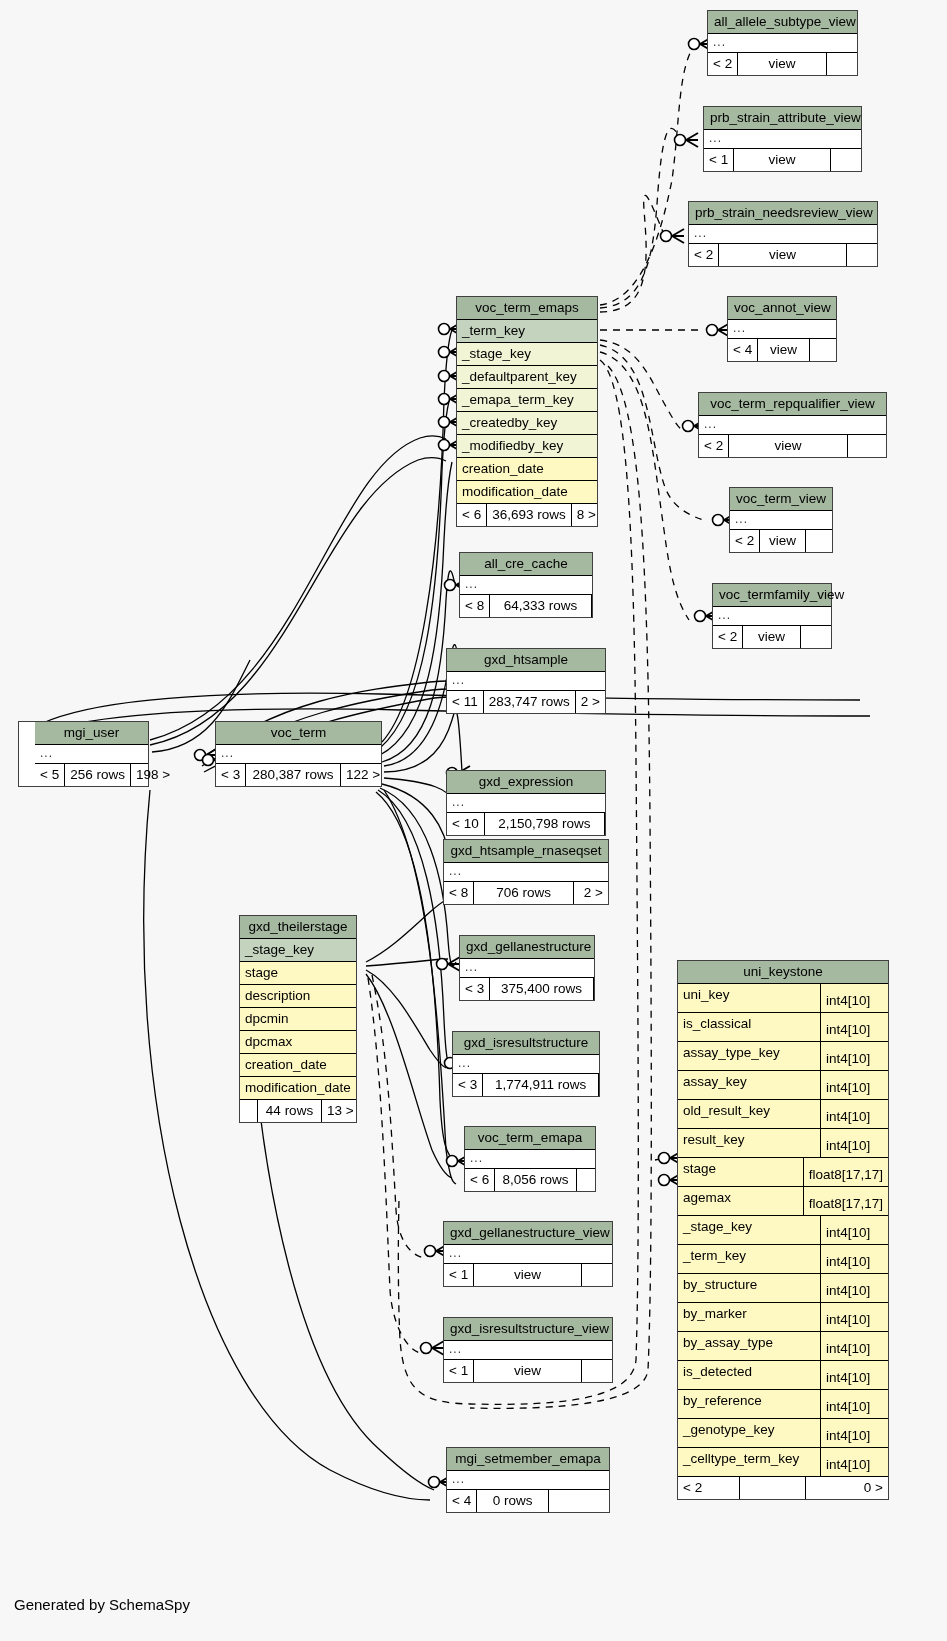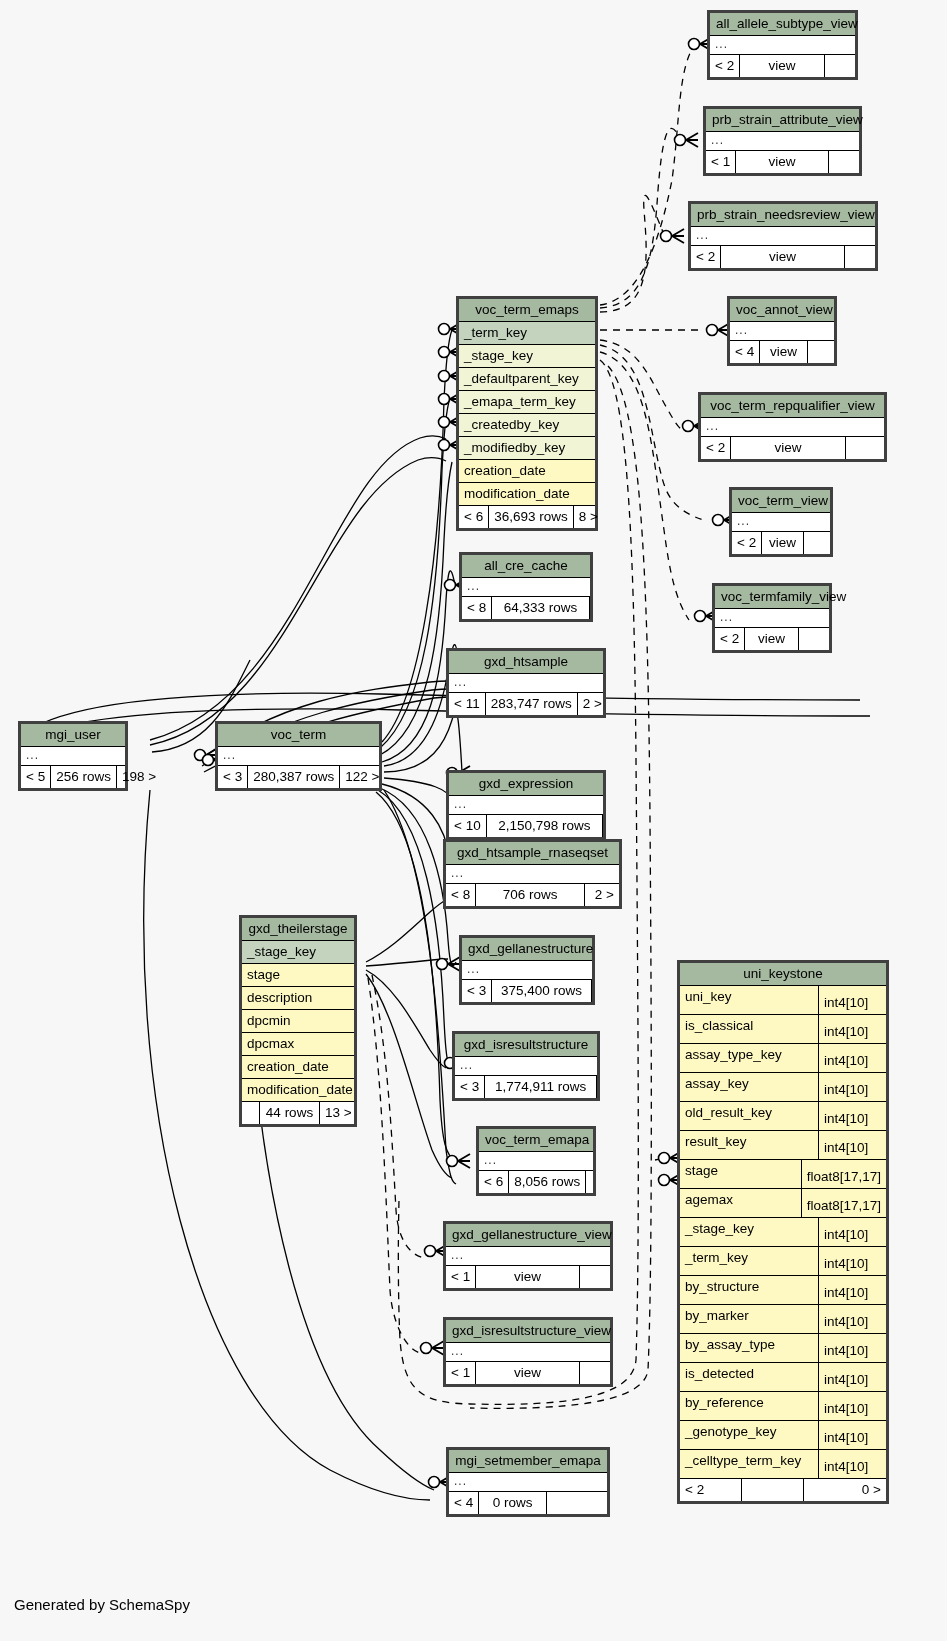--- a/index.html
+++ b/index.html
@@ -15,21 +15,21 @@
     overflow: hidden;
   }
   #edges {
     position: absolute;
     left: 0; top: 0;
     width: 947px; height: 1641px;
     pointer-events: none;
   }
   .node {
     position: absolute;
-    border: 3px solid #404040;
+    border: 1px solid #404040;
     background: #ffffff;
     box-sizing: border-box;
     font-size: 13.5px;
     color: #000;
     z-index: 5;
   }
   .node .title {
     background: #a5b8a0;
     text-align: center;
     border-bottom: 1px solid #000;
@@ -315,21 +315,21 @@
 <div class="node" style="left:446px; top:744px; width:160px;margin-top:26px;">
   <div class="title">gxd_expression</div>
   <div class="ellipsis">...</div>
   <div class="foot">
     <div class="f-left">&lt; 10</div>
     <div class="f-mid">2,150,798 rows</div>
     <div class="f-right" style="width:0px;padding:0;border:none;"></div>
   </div>
 </div>
 
-<div class="node" style="left:443px; top:839px; width:179px;">
+<div class="node" style="left:443px; top:839px; width:166px;">
   <div class="title">gxd_htsample_rnaseqset</div>
   <div class="ellipsis">...</div>
   <div class="foot">
     <div class="f-left">&lt; 8</div>
     <div class="f-mid">706 rows</div>
     <div class="f-right" style="width:34px;">2 &gt;</div>
   </div>
 </div>
 
 <div class="node" style="left:459px; top:935px; width:136px;">
@@ -345,21 +345,21 @@
 <div class="node" style="left:452px; top:1031px; width:148px;">
   <div class="title">gxd_isresultstructure</div>
   <div class="ellipsis">...</div>
   <div class="foot">
     <div class="f-left">&lt; 3</div>
     <div class="f-mid">1,774,911 rows</div>
     <div class="f-right" style="width:0px;padding:0;border:none;"></div>
   </div>
 </div>
 
-<div class="node" style="left:464px; top:1126px; width:120px;margin-left:12px;">
+<div class="node" style="left:464px; top:1126px; width:132px;">
   <div class="title">voc_term_emapa</div>
   <div class="ellipsis">...</div>
   <div class="foot">
     <div class="f-left">&lt; 6</div>
     <div class="f-mid">8,056 rows</div>
     <div class="f-right" style="width:18px;"></div>
   </div>
 </div>
 
 <div class="node" style="left:443px; top:1221px; width:170px;">
@@ -385,21 +385,21 @@
 <div class="node" style="left:446px; top:1447px; width:164px;">
   <div class="title">mgi_setmember_emapa</div>
   <div class="ellipsis">...</div>
   <div class="foot">
     <div class="f-left">&lt; 4</div>
     <div class="f-mid">0 rows</div>
     <div class="f-right" style="width:60px;"></div>
   </div>
 </div>
 
-<div class="node" style="left:18px; top:721px; width:110px;">
+<div class="node" style="left:18px; top:721px; width:131px;padding-left:16px;">
   <div class="title">mgi_user</div>
   <div class="ellipsis">...</div>
   <div class="foot">
     <div class="f-left">&lt; 5</div>
     <div class="f-mid">256 rows</div>
     <div class="f-right" style="width:40px;">198 &gt;</div>
   </div>
 </div>
 
 <div class="node" style="left:215px; top:721px; width:167px;">

